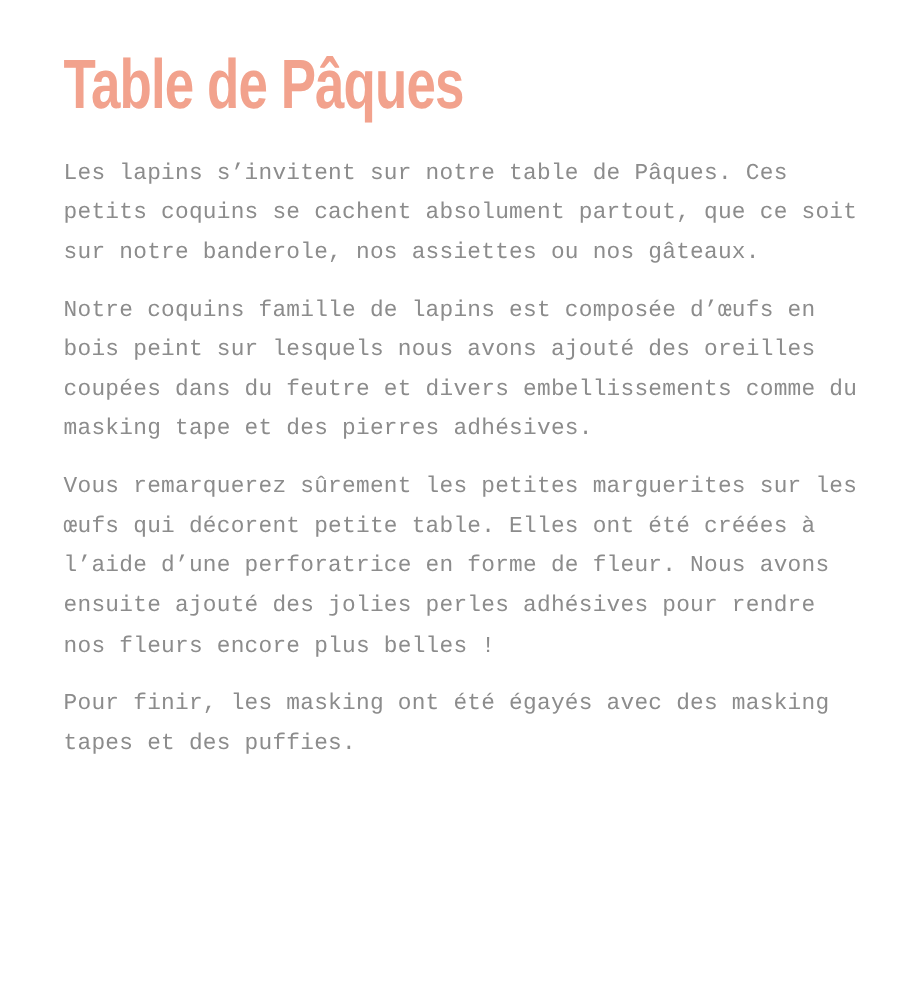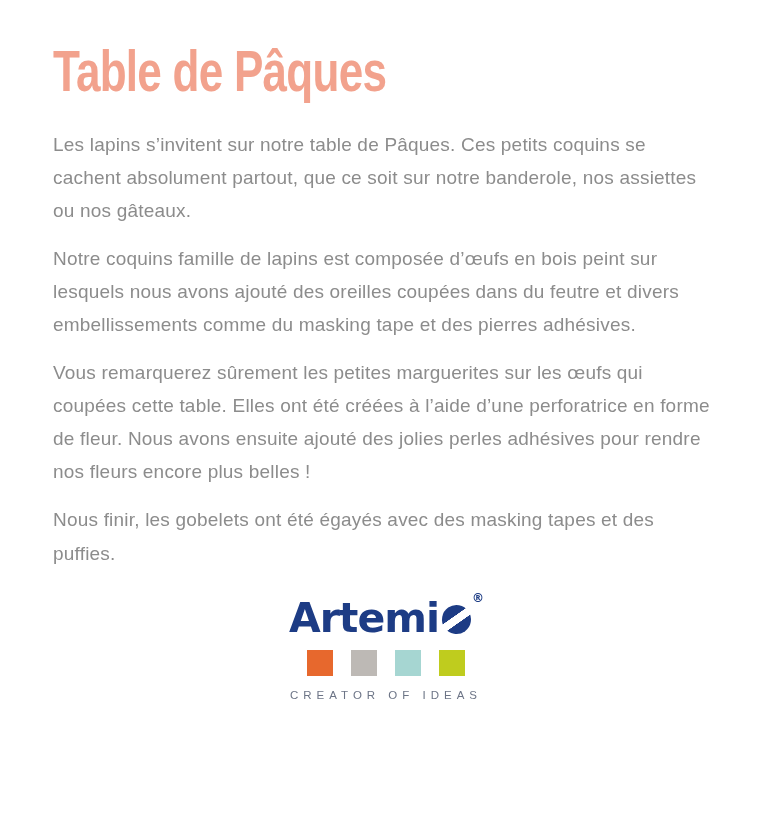--- a/index.html
+++ b/index.html
@@ -24,21 +24,21 @@
     transform-origin: left center;
     font-family: "Liberation Sans", sans-serif;
   }
   .para {
     margin: 0 0 15px 0;
     max-width: 672px;
     color: #8C8C8C;
     font-size: 19px;
     line-height: 1.74;
     letter-spacing: 0.2px;
-    font-family: Liberation Sans, sans-serif;
+    font-family: Liberation Mono, monospace;
   }
   .logo-block {
     margin-top: 26px;
     text-align: center;
   }
   .wordmark {
     display: inline-block;
     color: #1D3C85;
     font-family: "DejaVu Sans", sans-serif;
     font-weight: bold;
@@ -86,33 +86,19 @@
 <body>
 
 <main class="page">
 
   <h1 class="title">Table de Pâques</h1>
 
   <p class="para">Les lapins s’invitent sur notre table de Pâques. Ces petits coquins se cachent absolument partout, que ce soit sur notre banderole, nos assiettes ou nos gâteaux.</p>
 
   <p class="para">Notre coquins famille de lapins est composée d’œufs en bois peint sur lesquels nous avons ajouté des oreilles coupées dans du feutre et divers embellissements comme du masking tape et des pierres adhésives.</p>
 
-  <p class="para">Vous remarquerez sûrement les petites marguerites sur les œufs qui coupées cette table. Elles ont été créées à l’aide d’une perforatrice en forme de fleur. Nous avons ensuite ajouté des jolies perles adhésives pour rendre nos fleurs encore plus belles !</p>
+  <p class="para">Vous remarquerez sûrement les petites marguerites sur les œufs qui décorent petite table. Elles ont été créées à l’aide d’une perforatrice en forme de fleur. Nous avons ensuite ajouté des jolies perles adhésives pour rendre nos fleurs encore plus belles !</p>
 
 
-  <p class="para">Nous finir, les gobelets ont été égayés avec des masking tapes et des puffies.</p>
+  <p class="para">Pour finir, les masking ont été égayés avec des masking tapes et des puffies.</p>
 
-  <div class="logo-block">
-    <div class="wordmark">
-      <span>Artemi</span><span class="logo-o"></span><span class="reg-mark">®</span>
-    </div>
-
-    <div class="squares">
-      <span class="square" style="background-color: rgb(231, 104, 45);"></span>
-      <span class="square" style="background-color: rgb(189, 185, 181);"></span>
-      <span class="square" style="background-color: rgb(166, 214, 210);"></span>
-      <span class="square" style="background-color: rgb(191, 204, 30);"></span>
-    </div>
-
-    <div class="tagline">CREATOR OF IDEAS</div>
-  </div>
 
 </main>
 
 </body></html>

